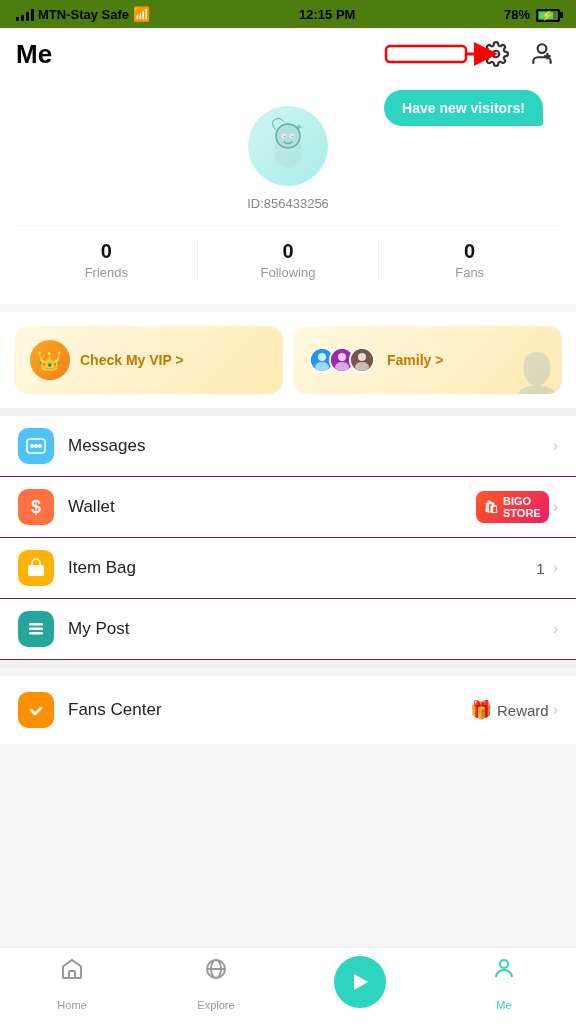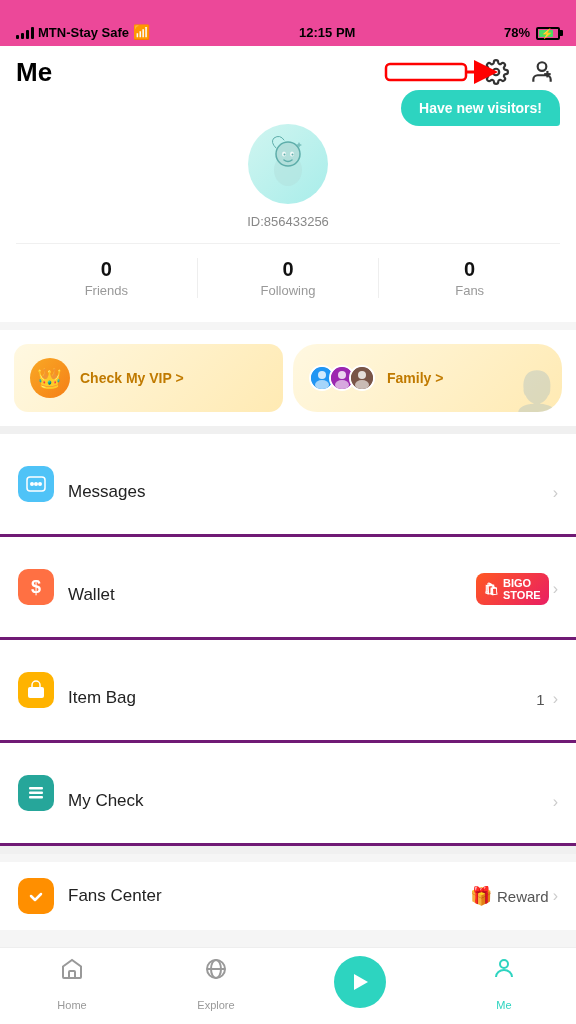--- a/index.html
+++ b/index.html
@@ -10,22 +10,22 @@
       font-family: -apple-system, BlinkMacSystemFont, 'Segoe UI', sans-serif;
       background: #f5f5f5;
       overflow-x: hidden;
     }
 
     
     .status-bar {
       display: flex;
       justify-content: space-between;
       align-items: center;
-      padding: 24px 16px 6px;
-      background: #ec4899;
+      padding: 6px 16px 6px;
+      background: #4d7c0f;
       font-size: 13px;
       font-weight: 600;
     }
     .status-left { display: flex; align-items: center; gap: 4px; }
     .status-right { display: flex; align-items: flex-end; gap: 6px; }
     .signal-bars { display: flex; align-items: flex-end; gap: 2px; height: 14px; }
     .signal-bars span { background: #000; border-radius: 1px; width: 3px; }
     .signal-bars span:nth-child(1) { height: 4px; }
     .signal-bars span:nth-child(2) { height: 6px; }
     .signal-bars span:nth-child(3) { height: 9px; }
@@ -83,21 +83,21 @@
 
     
     .notification-bubble {
       background: #2dd4c0;
       color: #fff;
       font-size: 14px;
       font-weight: 600;
       padding: 10px 18px;
       border-radius: 22px;
       position: absolute;
-      right: 16px;
+      right: 33px;
       top: 90px;
       white-space: nowrap;
       z-index: 10;
       border-bottom-right-radius: 4px;
     }
 
     
     .profile-section {
       background: #fff;
       display: flex;
@@ -202,21 +202,21 @@
       flex-shrink: 0;
     }
     .vip-text {
       font-size: 14px;
       font-weight: 600;
       color: #c07a00;
     }
     .family-card {
       flex: 1;
       background: linear-gradient(135deg, #fff8e1, #ffeab3);
-      border-radius: 24px;
+      border-radius: 14px;
       padding: 14px 16px;
       display: flex;
       align-items: center;
       gap: 8px;
       cursor: pointer;
       position: relative;
       overflow: hidden;
     }
     .family-avatars {
       display: flex;
@@ -254,23 +254,23 @@
       background: #f0f0f0;
     }
 
     
     .menu-section {
       background: #fff;
       margin-top: 0;
     }
     .menu-item {
       display: flex;
-      align-items: flex-end;
-      padding: 32px 18px;
-      border-bottom: 3px solid #701a75;
+      align-items: center;
+      padding: 12px 18px;
+      border-bottom: 1px solid #701a75;
       cursor: pointer;
       position: relative;
     }
     .menu-icon-wrap {
       width: 36px; height: 36px;
       border-radius: 10px;
       display: flex; align-items: center; justify-content: center;
       font-size: 18px;
       margin-right: 14px;
       flex-shrink: 0;
@@ -573,21 +573,21 @@
   </div>
 
   <div class="menu-item">
     <div class="menu-icon-wrap icon-mypost">
       <svg width="20" height="20" viewBox="0 0 20 20" fill="#fff">
         <rect x="3" y="4" width="14" height="2.5" rx="1"></rect>
         <rect x="3" y="8.5" width="14" height="2.5" rx="1"></rect>
         <rect x="3" y="13" width="14" height="2.5" rx="1"></rect>
       </svg>
     </div>
-    <span class="menu-label">My Check</span>
+    <span class="menu-label">My Post</span>
     <div class="menu-right">
       <span class="chevron">›</span>
     </div>
   </div>
 
 </div>
 
 <div class="section-divider"></div>
 
 <div class="task-section">

